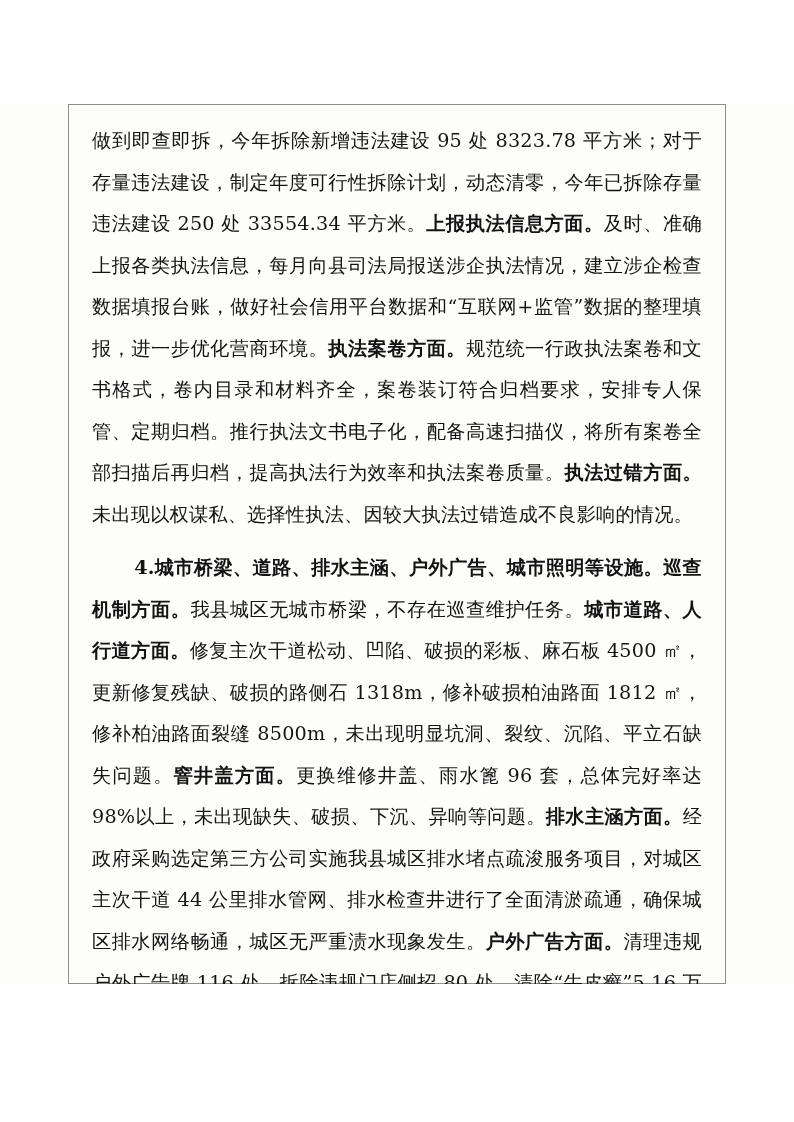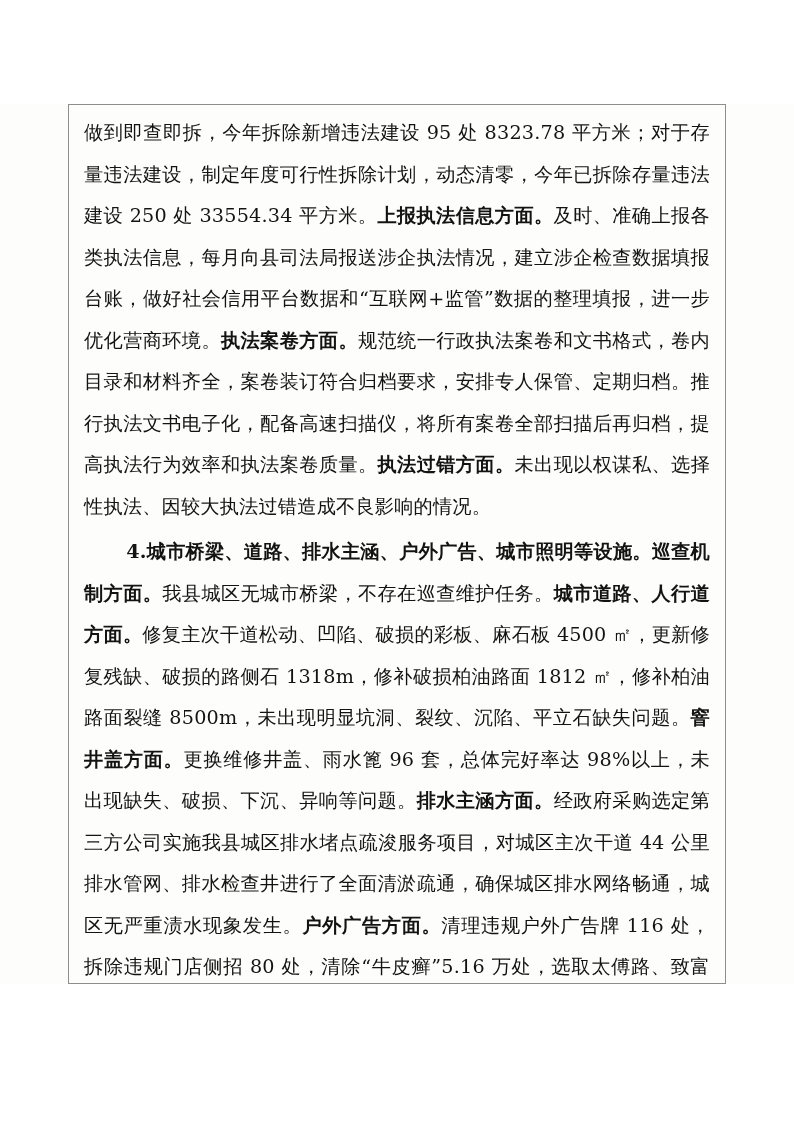--- a/index.html
+++ b/index.html
@@ -38,21 +38,21 @@
     top: 108px;
     width: 634px;
     font-size: 19.2px;
     line-height: 41.5px;
     text-align: justify;
     text-justify: inter-ideograph;
     letter-spacing: 0.2px;
     color: #131313;
   }
   .body-text p {
-    margin: 4px;
+    margin: 12px;
     text-indent: 0;
   }
   .body-text p.indent {
     text-indent: 2.2em;
   }
   .b {
     font-weight: bold;
   }
   
   .edge-shadow-top {

